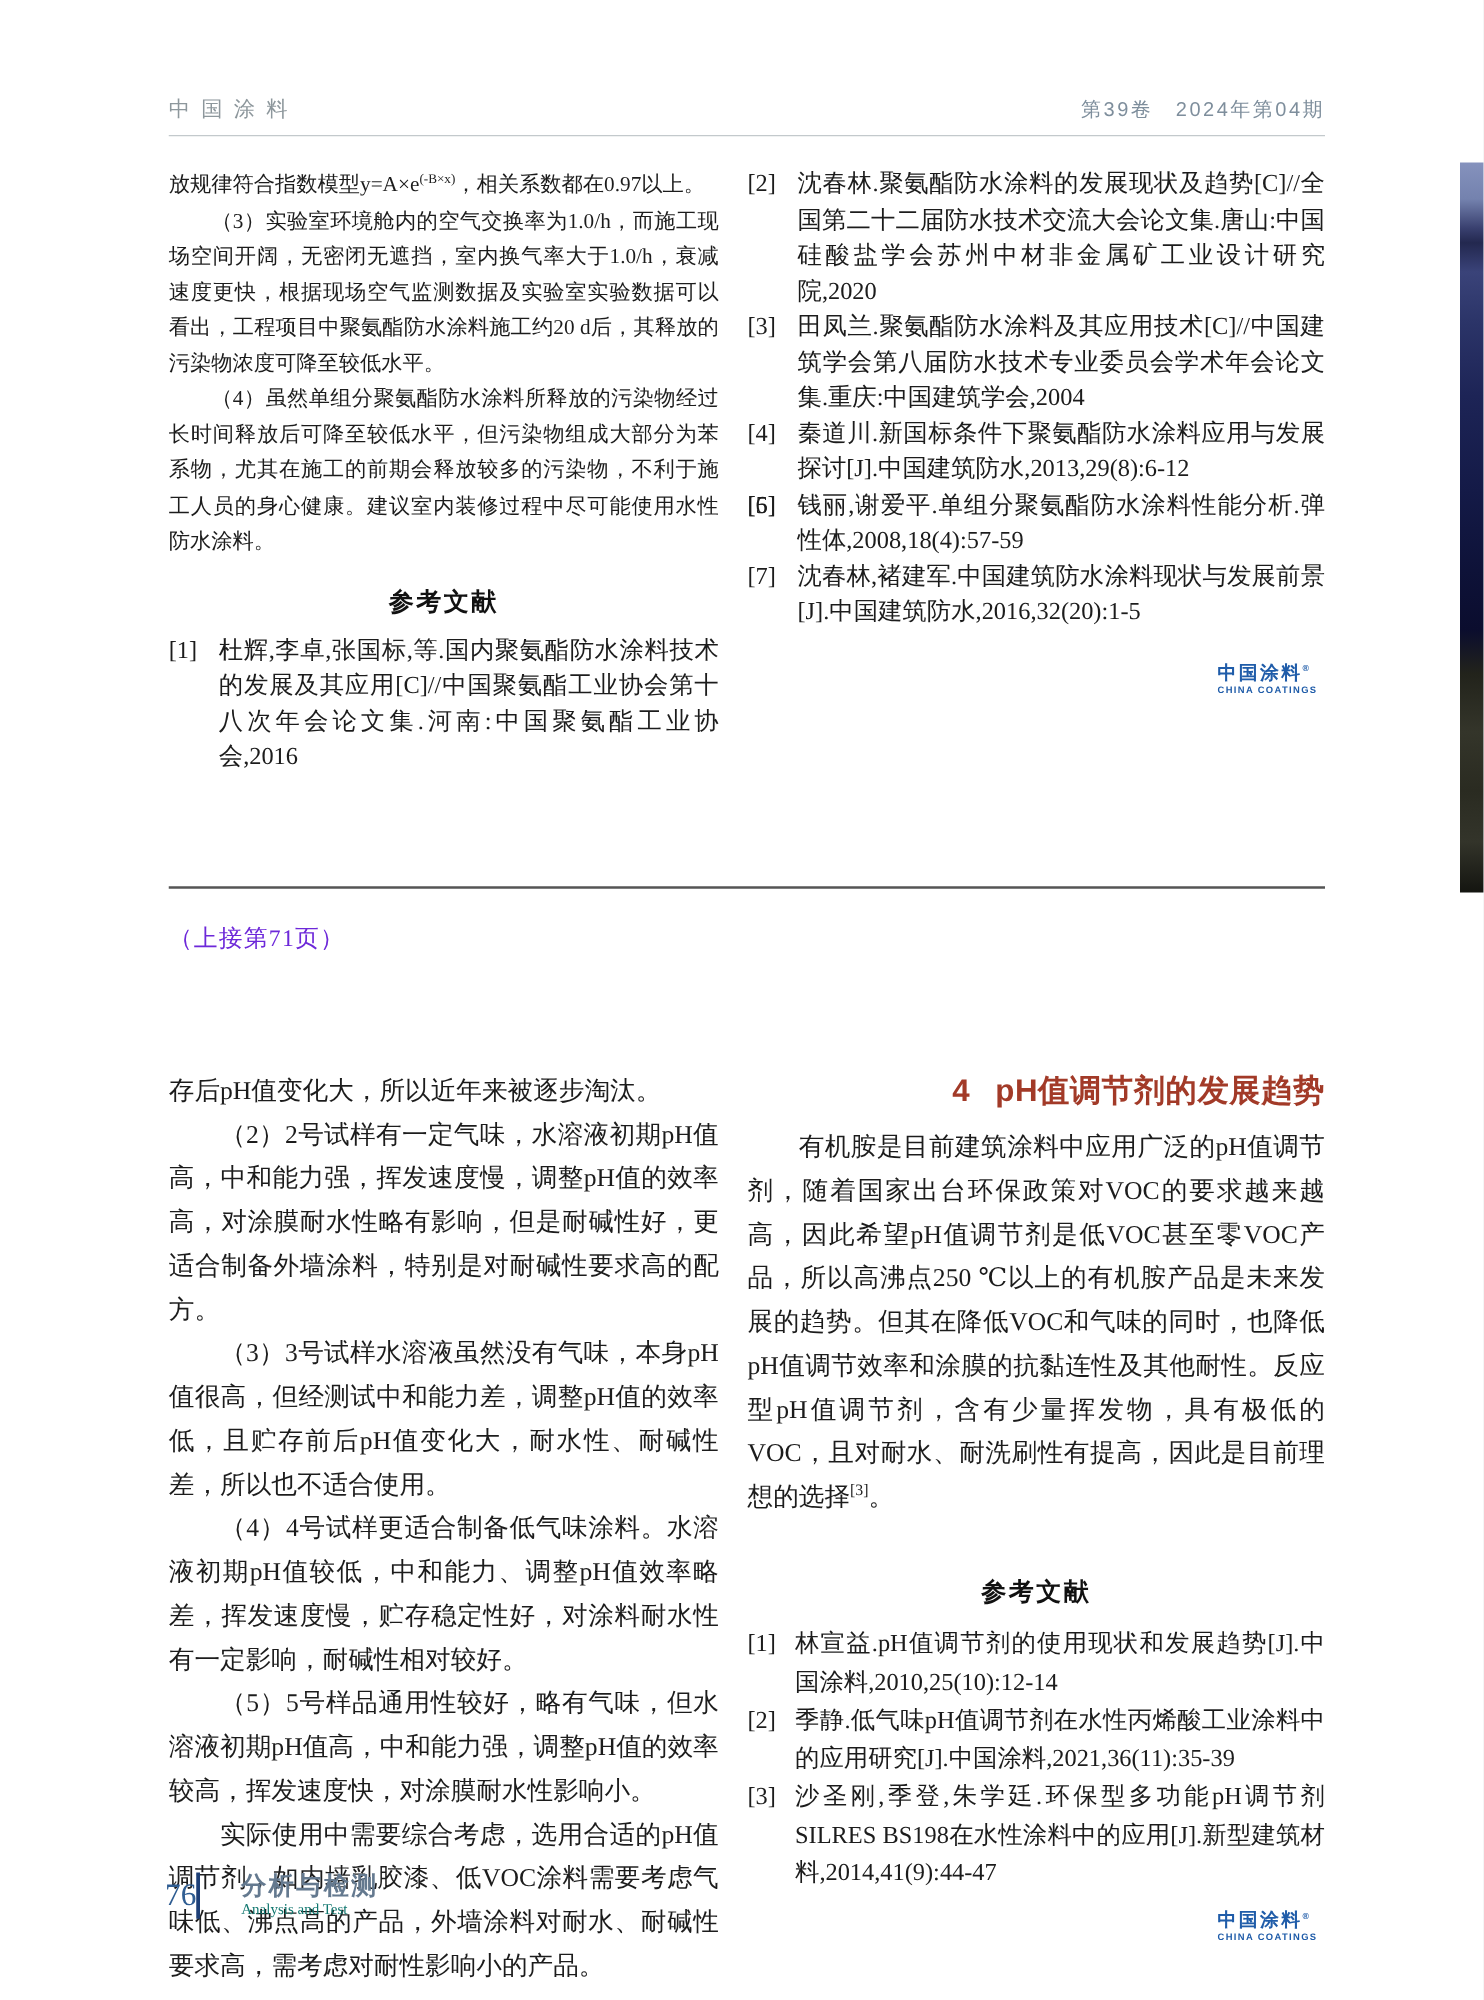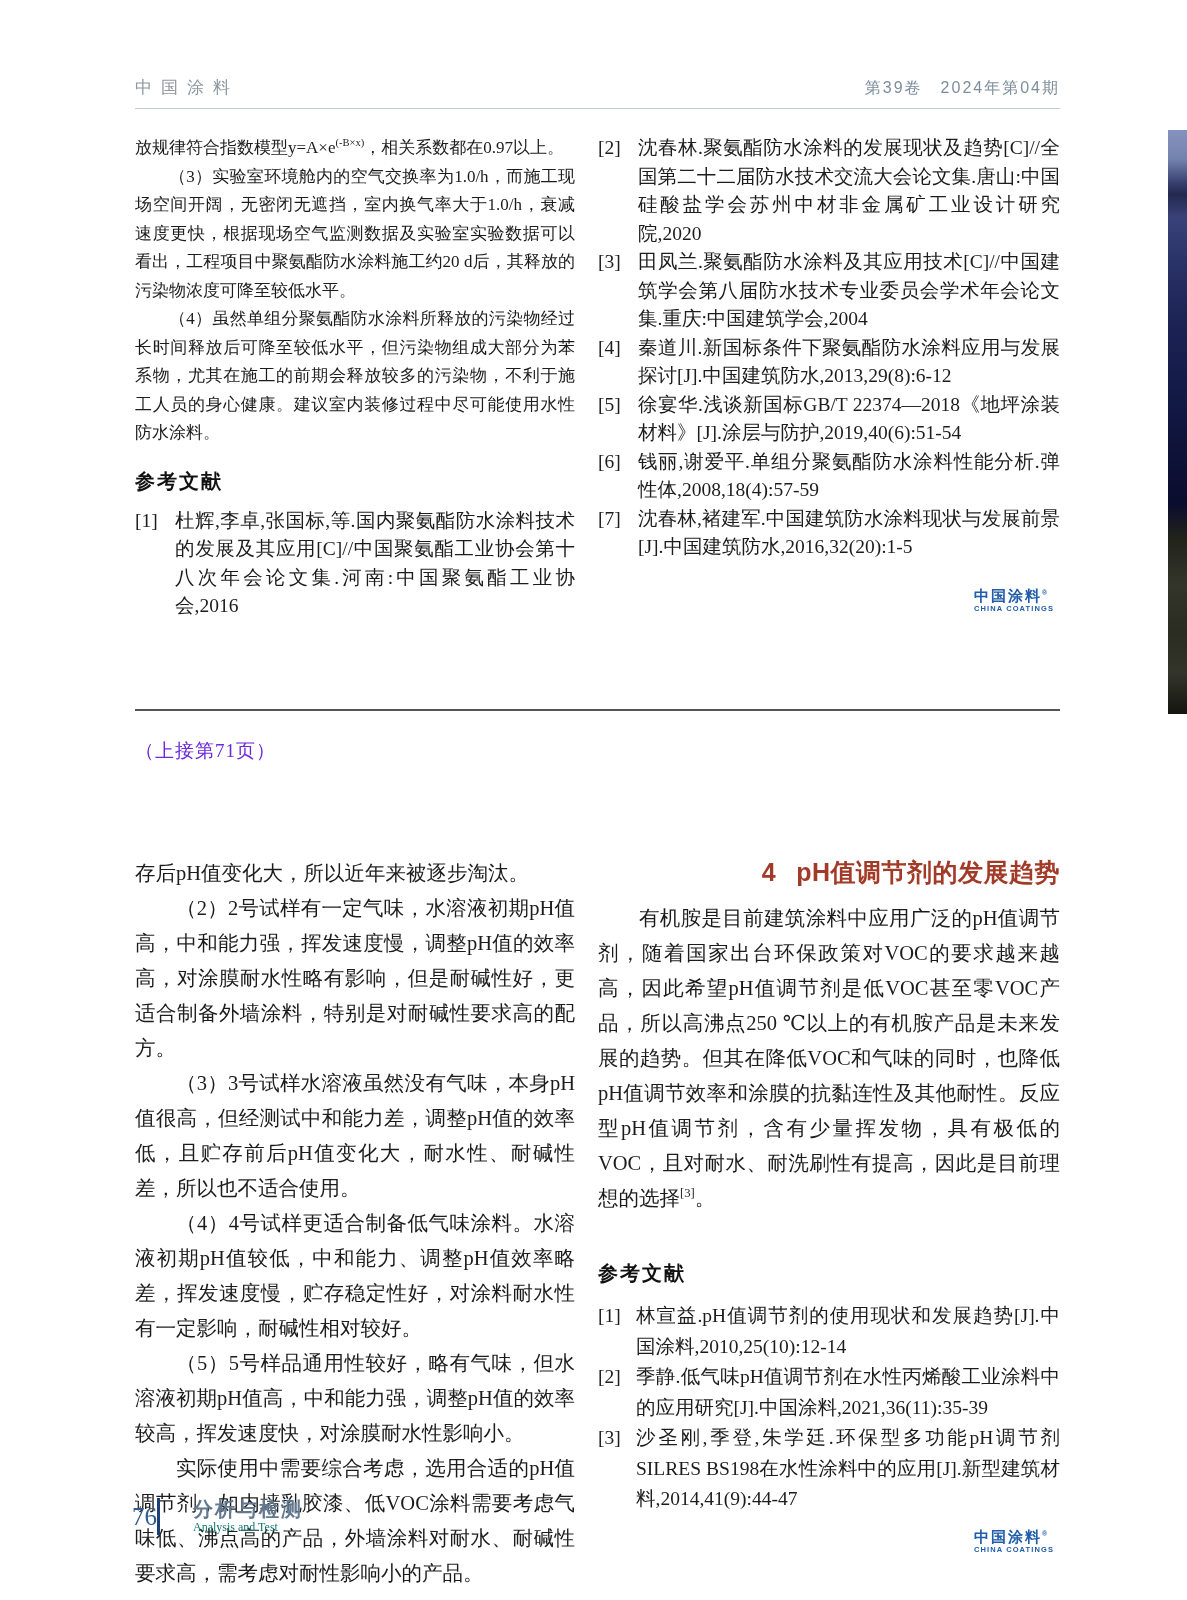--- a/index.html
+++ b/index.html
@@ -49,21 +49,21 @@
     font-size:17px;line-height:28.5px;
     text-align:justify;
   }
   .section.bottom p.body{font-size:20.5px;line-height:35px;}
   p.indent{text-indent:2em;}
   sup.fsup{font-size:0.62em;vertical-align:super;line-height:0;}
   
   .refs-title{
     font-family:"Liberation Sans","DejaVu Sans",sans-serif;
     font-weight:bold;font-size:20px;color:#111;
-    text-align:left;letter-spacing:2px;
+    text-align:center;letter-spacing:2px;
     margin-top:20px;margin-bottom:12px;
   }
   .section.bottom .refs-title{margin-top:44px;margin-bottom:14px;}
   .ref{
     position:relative;padding-left:40px;
     font-size:19.5px;line-height:28.5px;text-align:justify;
   }
   .section.bottom .ref{padding-left:38px;line-height:30.5px;}
   .ref-num{position:absolute;left:0;top:0;}
   
@@ -135,21 +135,20 @@
       <div class="ref">
         <span class="ref-num">[3]</span>
         <span class="ref-text">田凤兰.聚氨酯防水涂料及其应用技术[C]//中国建筑学会第八届防水技术专业委员会学术年会论文集.重庆:中国建筑学会,2004</span>
       </div>
       <div class="ref">
         <span class="ref-num">[4]</span>
         <span class="ref-text">秦道川.新国标条件下聚氨酯防水涂料应用与发展探讨[J].中国建筑防水,2013,29(8):6-12</span>
       </div>
       <div class="ref">
         <span class="ref-num">[5]</span>
-        <span class="ref-text">徐宴华.浅谈新国标GB/T 22374—2018《地坪涂装材料》[J].涂层与防护,2019,40(6):51-54</span>
       </div>
       <div class="ref">
         <span class="ref-num">[6]</span>
         <span class="ref-text">钱丽,谢爱平.单组分聚氨酯防水涂料性能分析.弹性体,2008,18(4):57-59</span>
       </div>
       <div class="ref">
         <span class="ref-num">[7]</span>
         <span class="ref-text">沈春林,褚建军.中国建筑防水涂料现状与发展前景[J].中国建筑防水,2016,32(20):1-5</span>
       </div>
       <div class="logo">

